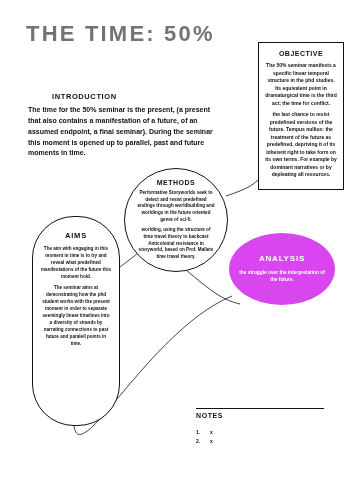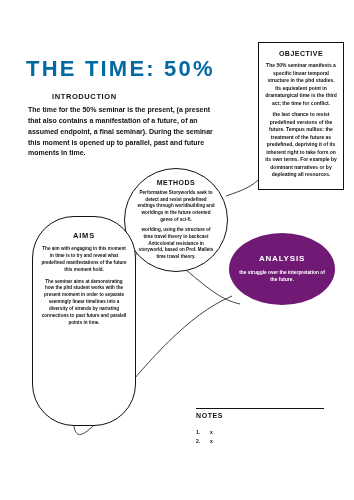--- a/index.html
+++ b/index.html
@@ -24,23 +24,22 @@
   .title {
     position: absolute;
     left: 26px;
     top: 22px;
     width: 200px;
     font-family: "Liberation Sans", sans-serif;
     font-weight: bold;
     font-size: 22px;
     line-height: 1.12;
     letter-spacing: 2.2px;
-    color: #0369a1;
+    color: #737373;
     text-transform: uppercase;
-    margin-top: 35px;
   }
 
   
   .intro-heading {
     position: absolute;
     left: 28px;
     top: 92px;
     font-size: 7.5px;
     font-weight: bold;
     letter-spacing: 0.6px;
@@ -119,21 +118,21 @@
     font-size: 4.6px;
     font-weight: bold;
     line-height: 1.45;
     margin-bottom: 4px;
   }
 
   
   .aims {
     left: 32px;
     top: 216px;
-    width: 104px;
+    width: 88px;
     height: 210px;
     border: 1px solid #111;
     border-radius: 42px;
     background: #fff;
     padding: 14px 8px;
   }
   .aims .label {
     font-size: 7.5px;
     font-weight: bold;
     letter-spacing: 0.8px;
@@ -146,21 +145,21 @@
     margin-bottom: 5px;
   }
 
   
   .analysis {
     left: 229px;
     top: 233px;
     width: 106px;
     height: 72px;
     border-radius: 50%;
-    background: #701a75;
+    background: #d946ef;
     color: #ffffff;
     justify-content: center;
     padding: 6px 10px;
   }
   .analysis .label {
     font-size: 8px;
     font-weight: bold;
     letter-spacing: 0.8px;
     margin-bottom: 7px;
     color: #ffffff;

